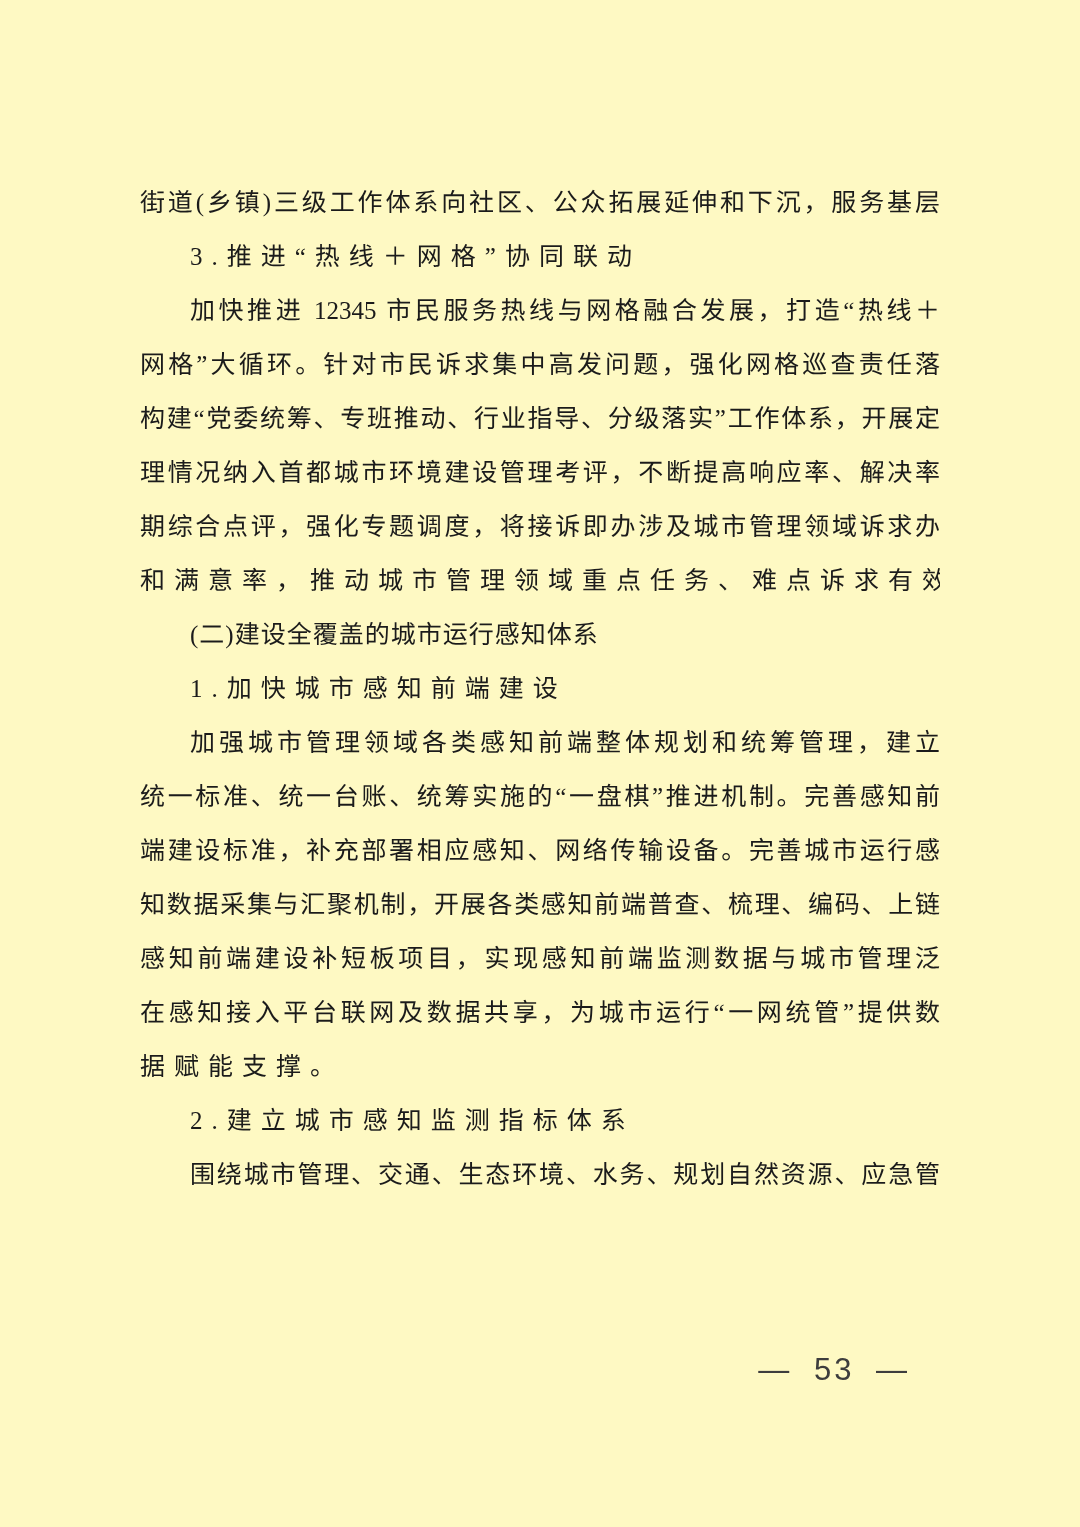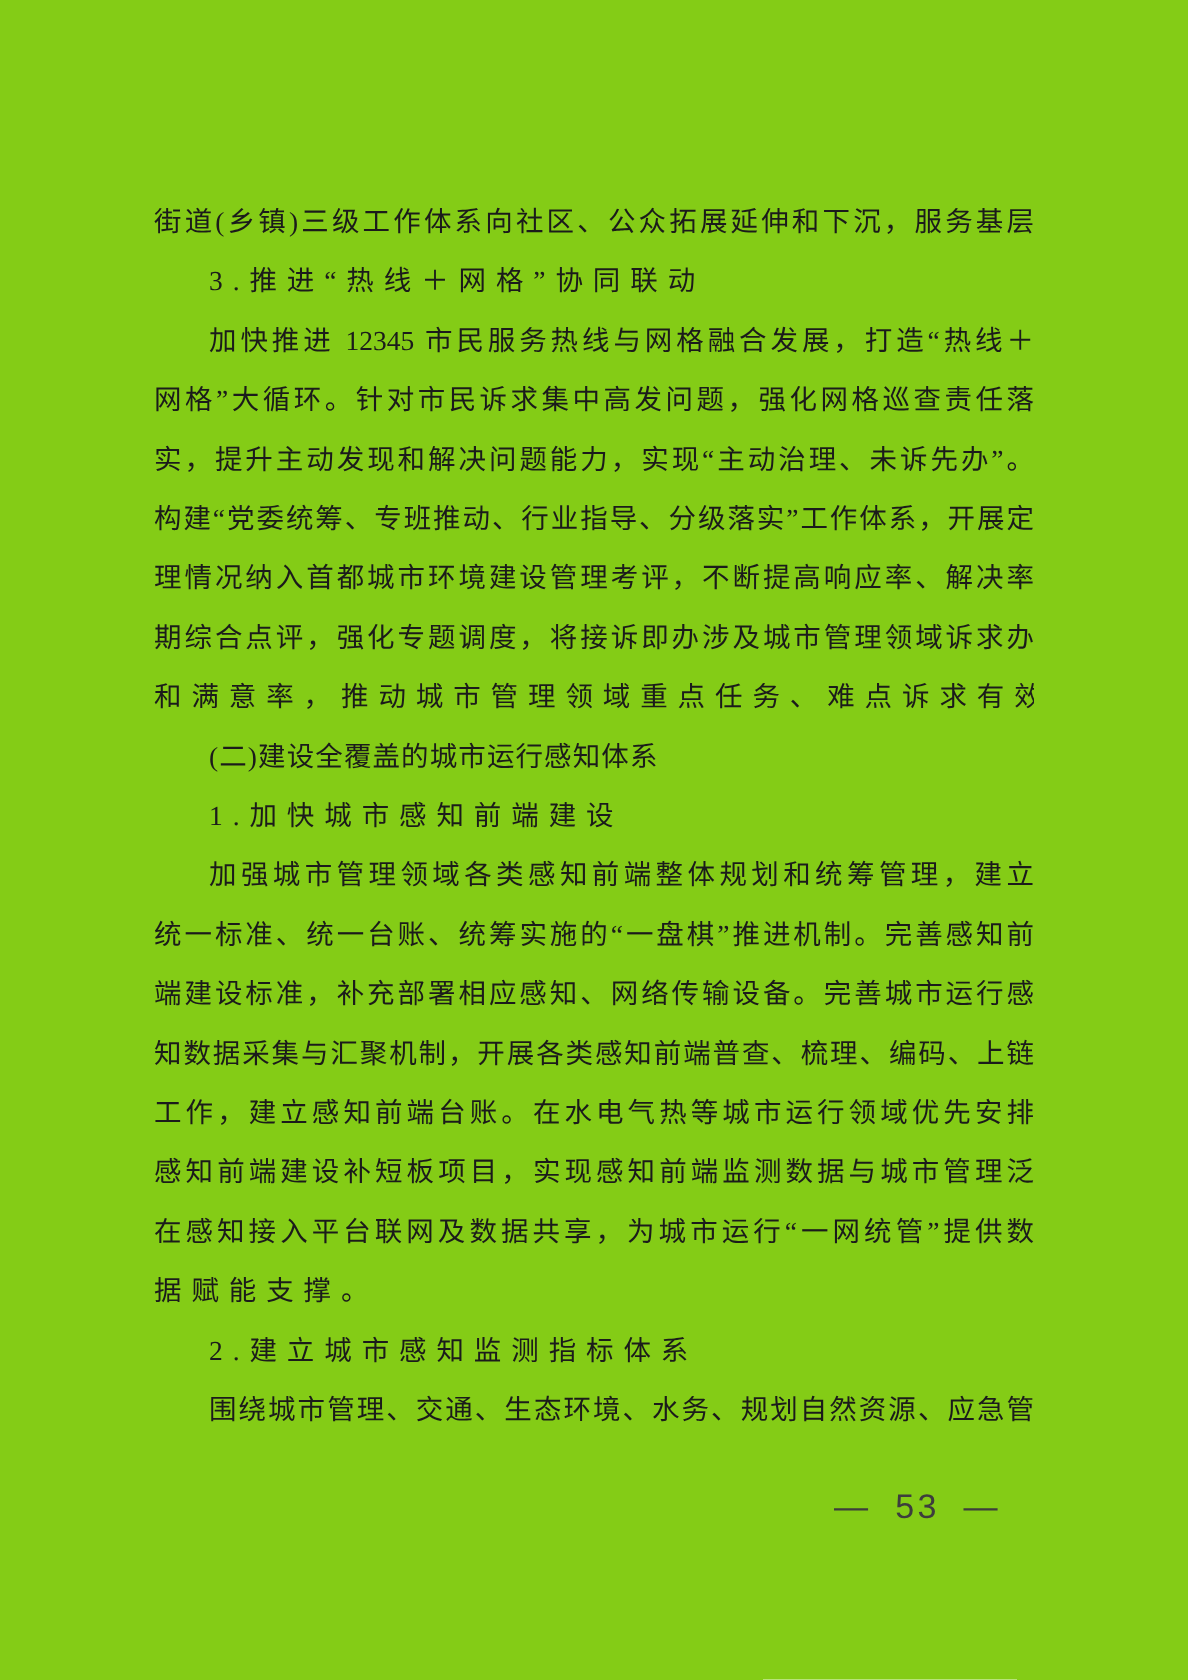--- a/index.html
+++ b/index.html
@@ -4,21 +4,21 @@
 <style>
   html, body {
     margin: 0;
     padding: 0;
     background: #ffffff;
   }
   .page {
     position: relative;
     width: 1080px;
     height: 1527px;
-    background: #84cc16;
+    background: #fef9c3;
     overflow: hidden;
     font-family: "Liberation Serif", "DejaVu Serif", serif;
   }
   .content {
     position: absolute;
     left: 140px;
     top: 176px;
     width: 800px;
   }
   .line {
@@ -61,32 +61,30 @@
 </style>
 </head>
 <body>
 
 <div class="page">
   <div class="content">
     <div class="line j">街道(乡镇)三级工作体系向社区、公众拓展延伸和下沉，服务基层</div>
     <div class="line i">3.推进“热线＋网格”协同联动</div>
     <div class="line i j">加快推进 12345 市民服务热线与网格融合发展，打造“热线＋</div>
     <div class="line j">网格”大循环。针对市民诉求集中高发问题，强化网格巡查责任落</div>
-    <div class="line j">实，提升主动发现和解决问题能力，实现“主动治理、未诉先办”。</div>
     <div class="line j">构建“党委统筹、专班推动、行业指导、分级落实”工作体系，开展定</div>
     <div class="line j">理情况纳入首都城市环境建设管理考评，不断提高响应率、解决率</div>
     <div class="line j">期综合点评，强化专题调度，将接诉即办涉及城市管理领域诉求办</div>
     <div class="line">和满意率，推动城市管理领域重点任务、难点诉求有效解决。</div>
     <div class="line i b">(二)建设全覆盖的城市运行感知体系</div>
     <div class="line i">1.加快城市感知前端建设</div>
     <div class="line i j">加强城市管理领域各类感知前端整体规划和统筹管理，建立</div>
     <div class="line j">统一标准、统一台账、统筹实施的“一盘棋”推进机制。完善感知前</div>
     <div class="line j">端建设标准，补充部署相应感知、网络传输设备。完善城市运行感</div>
     <div class="line j">知数据采集与汇聚机制，开展各类感知前端普查、梳理、编码、上链</div>
-    <div class="line j">工作，建立感知前端台账。在水电气热等城市运行领域优先安排</div>
     <div class="line j">感知前端建设补短板项目，实现感知前端监测数据与城市管理泛</div>
     <div class="line j">在感知接入平台联网及数据共享，为城市运行“一网统管”提供数</div>
     <div class="line">据赋能支撑。</div>
     <div class="line i">2.建立城市感知监测指标体系</div>
     <div class="line i j">围绕城市管理、交通、生态环境、水务、规划自然资源、应急管</div>
   </div>
 
   <div class="footer">— 53 —</div>
 </div>
 

